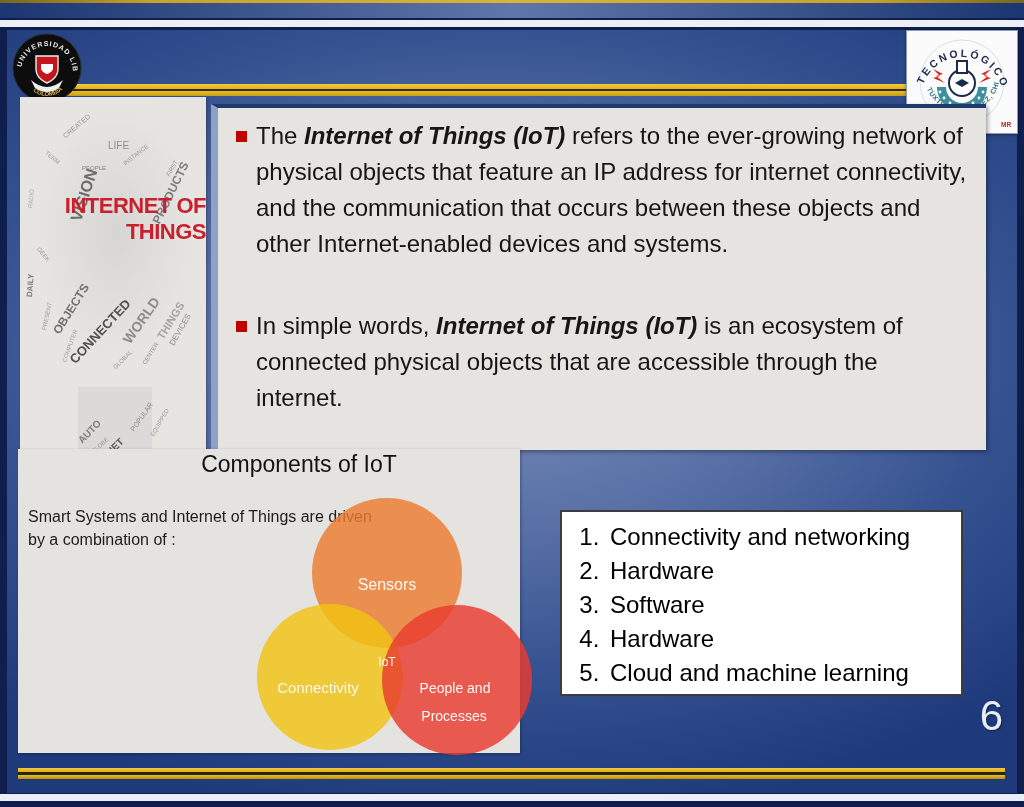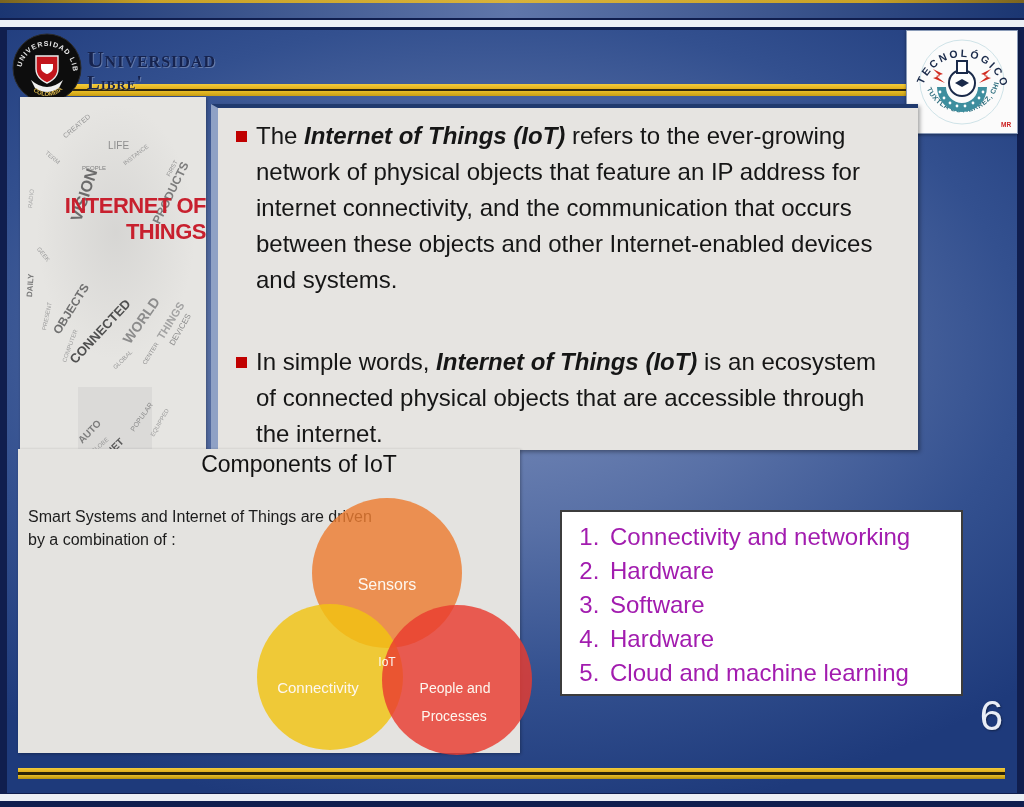--- a/index.html
+++ b/index.html
@@ -42,42 +42,42 @@
   
   .wc-panel{left:13px;top:67px;width:186px;height:358px;background:#E6E5E2;box-shadow:1px 1px 3px rgba(0,0,0,.3);overflow:hidden;}
   .wc-bulb{position:absolute;left:16px;top:6px;width:160px;height:258px;border-radius:50%;
     background:radial-gradient(ellipse at 50% 50%, rgba(160,160,160,.22), rgba(160,160,160,0) 70%);}
   .wc-base{position:absolute;left:58px;top:290px;width:74px;height:62px;background:rgba(170,170,170,.18);}
   .wcw{position:absolute;white-space:nowrap;transform-origin:0 50%;font-family:"Liberation Sans",sans-serif;line-height:1;}
   .wc-main{position:absolute;left:0;top:96px;width:100%;text-align:right;font-weight:bold;
     font-size:22px;letter-spacing:-0.5px;}
 
   
-  .text-panel{left:204px;top:74px;width:707px;height:346px;background:#E6E4E1;
+  .text-panel{left:204px;top:74px;width:775px;height:346px;background:#E6E4E1;
     border-top:4px solid #203A6E;border-left:7px solid #8FA1C5;box-shadow:2px 2px 4px rgba(0,0,0,.35);
     box-sizing:border-box;padding:10px 18px 0 16px;}
   .bullet-item{display:flex;align-items:flex-start;}
   .bullet-item + .bullet-item{margin-top:46px;}
   .bullet-sq{flex:0 0 auto;width:11px;height:11px;background:#C00000;margin:13px 9px 0 2px;}
   .bullet-text{font-size:24px;line-height:36px;color:#161616;}
   .bullet-text .bi{font-weight:bold;font-style:italic;}
 
   
   .comp-panel{left:11px;top:419px;width:502px;height:304px;background:#E4E3E0;box-shadow:1px 1px 3px rgba(0,0,0,.3);}
   .comp-heading{position:absolute;left:0;top:2px;width:100%;text-align:center;transform:translateX(30px);
     font-size:23px;font-weight:normal;color:#111;}
   .comp-intro{position:absolute;left:10px;top:56px;width:350px;font-size:16px;line-height:23px;color:#1C1C1C;}
   .venn{position:absolute;left:235px;top:45px;}
   .venn text{font-family:"Liberation Sans",sans-serif;fill:#FDF7EF;}
 
   
   .list-box{left:553px;top:480px;width:403px;height:186px;background:#FFFFFF;border:2px solid #3C3C3C;
     box-sizing:border-box;padding:8px 10px 0 6px;}
   .list-box ol{margin:0;padding:0 0 0 38px;}
-  .list-box li{font-size:24px;line-height:34px;color:#a21caf;padding-left:4px;}
+  .list-box li{font-size:24px;line-height:34px;color:#000000;padding-left:4px;}
 
   .page-number{right:14px;top:662px;font-size:42px;color:#E9EDF6;text-shadow:1px 1px 2px rgba(0,0,0,.4);}
 </style>
 </head>
 <body>
 
 <div class="abs top-gold"></div>
 <div class="abs top-band"></div>
 <div class="abs stripe-white-top"></div>
 <div class="abs stripe-white-bottom"></div>
@@ -101,24 +101,20 @@
       <textPath href="#ulTop" startOffset="6%">UNIVERSIDAD LIBRE</textPath>
     </text>
     <path d="M25,24 h22 v13 c0,10 -11,14 -11,14 s-11,-4 -11,-14 z" fill="#C3151C" stroke="#EDEDED" stroke-width="1.4"></path>
     <path d="M30,32 h12 v4 c0,4 -6,6 -6,6 s-6,-2 -6,-6 z" fill="#FFFFFF"></path>
     <path d="M20,48 q16,14 32,0 l-4,8 q-12,8 -24,0 z" fill="#EFEFEF"></path>
     <text font-size="6" fill="#D9B64C" font-weight="bold">
       <textPath href="#ulBot" startOffset="28%">COLOMBIA</textPath>
     </text>
   </svg>
 
-  <div class="abs ul-wordmark">
-    <div class="l1">Universidad</div>
-    <div class="l2">Libre'</div>
-  </div>
 
   <svg class="abs tec-logo" viewBox="0 0 110 102">
     <defs>
       <path id="tecTop" d="M15,58 A41,41 0 0 1 95,58"></path>
       <path id="tecBot" d="M18,52 A38,38 0 0 0 92,52"></path>
     </defs>
     <circle cx="55" cy="51" r="42" fill="none" stroke="#CFE3E8" stroke-width="1"></circle>
     <text font-size="10.5" font-weight="bold" fill="#1A2A4A" letter-spacing="2.5">
       <textPath href="#tecTop" startOffset="4%">TECNOLÓGICO</textPath>
     </text>

